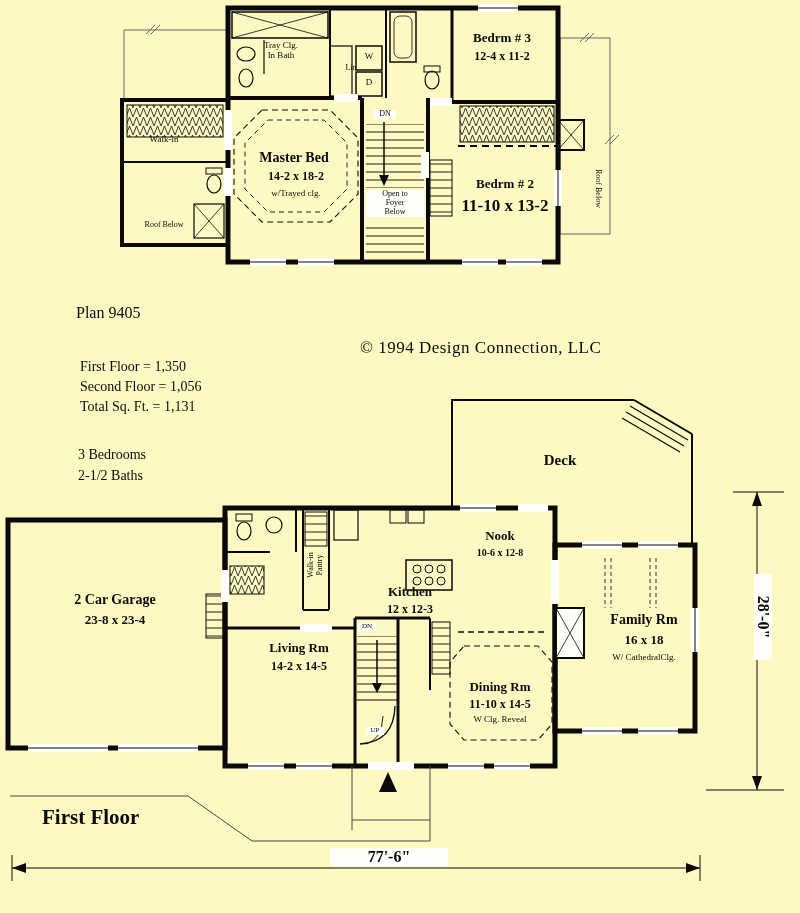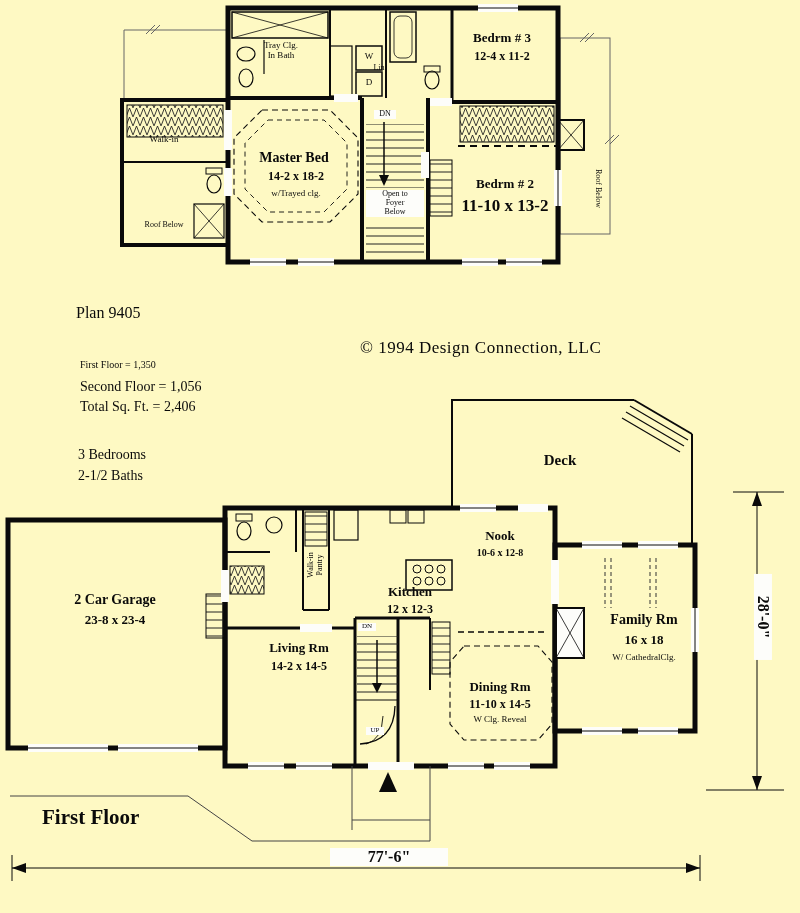--- a/index.html
+++ b/index.html
@@ -215,43 +215,43 @@
     <line x1="757" y1="492" x2="757" y2="790" stroke-width="1"></line>
     <line x1="733" y1="492" x2="784" y2="492" stroke-width="1"></line>
     <line x1="706" y1="790" x2="784" y2="790" stroke-width="1"></line>
     <polygon points="757,492 752,506 762,506" fill="#0a0a0a" stroke="none"></polygon>
     <polygon points="757,790 752,776 762,776" fill="#0a0a0a" stroke="none"></polygon>
   </g>
 </svg>
 
   <div class="lbl" style="left:248px;top:40px;width:66px;font-size:9px;">Tray Clg.
 In Bath</div>
-  <div class="lbl" style="left:330px;top:64px;width:42px;font-size:8px;padding-left:28px;">Lin</div>
+  <div class="lbl" style="left:330px;top:64px;width:42px;font-size:8px;">Lin</div>
   <div class="lbl" style="left:360px;top:51px;width:18px;font-size:9px;">W</div>
   <div class="lbl" style="left:360px;top:77px;width:18px;font-size:9px;">D</div>
   <div class="lbl b" style="left:452px;top:31px;width:100px;font-size:13px;">Bedrm # 3</div>
   <div class="lbl b" style="left:452px;top:50px;width:100px;font-size:12px;">12-4 x 11-2</div>
   <div class="lbl" style="left:128px;top:134px;width:72px;font-size:9px;">Walk-in</div>
   <div class="lbl" style="left:126px;top:221px;width:76px;font-size:8px;">Roof Below</div>
   <div class="lbl b" style="left:232px;top:150px;width:124px;font-size:14px;">Master Bed</div>
   <div class="lbl b" style="left:234px;top:170px;width:124px;font-size:12px;">14-2 x 18-2</div>
   <div class="lbl" style="left:234px;top:188px;width:124px;font-size:9px;">w/Trayed clg.</div>
   <div class="lbl wbg" style="left:374px;top:110px;width:22px;font-size:8px;">DN</div>
   <div class="lbl wbg" style="left:366px;top:190px;width:58px;font-size:8px;">Open to
 Foyer
 Below</div>
   <div class="lbl b" style="left:452px;top:177px;width:106px;font-size:13px;">Bedrm # 2</div>
   <div class="lbl b" style="left:452px;top:196px;width:106px;font-size:17px;">11-10 x 13-2</div>
   <div class="lbl" style="left:558px;top:184px;width:80px;font-size:8px;transform:rotate(90deg);transform-origin:center;">Roof Below</div>
 
   <div class="lbl left" style="left:76px;top:304px;width:140px;font-size:16px;">Plan 9405</div>
   <div class="lbl left" style="left:360px;top:338px;width:330px;font-size:17px;letter-spacing:0.5px;">©   1994 Design Connection, LLC</div>
-  <div class="lbl left" style="left:80px;top:359px;width:200px;font-size:10px;">First Floor = 1,350</div>
+  <div class="lbl left" style="left:80px;top:359px;width:200px;font-size:14px;">First Floor = 1,350</div>
   <div class="lbl left" style="left:80px;top:379px;width:200px;font-size:14px;">Second Floor = 1,056</div>
-  <div class="lbl left" style="left:80px;top:399px;width:200px;font-size:14px;">Total Sq. Ft. = 2,406</div>
+  <div class="lbl left" style="left:80px;top:399px;width:200px;font-size:14px;">Total Sq. Ft. = 1,131</div>
   <div class="lbl left" style="left:78px;top:447px;width:160px;font-size:14px;">3 Bedrooms</div>
   <div class="lbl left" style="left:78px;top:468px;width:160px;font-size:14px;">2-1/2 Baths</div>
 
   <div class="lbl b" style="left:505px;top:452px;width:110px;font-size:15px;">Deck</div>
   <div class="lbl b" style="left:452px;top:529px;width:96px;font-size:13px;">Nook</div>
   <div class="lbl b" style="left:452px;top:547px;width:96px;font-size:10px;">10-6 x 12-8</div>
   <div class="lbl" style="left:284px;top:556px;width:64px;font-size:8px;transform:rotate(-90deg);transform-origin:center;">Walk-in
 Pantry</div>
   <div class="lbl b" style="left:370px;top:585px;width:80px;font-size:13px;">Kitchen</div>
   <div class="lbl b" style="left:370px;top:603px;width:80px;font-size:12px;">12 x 12-3</div>

